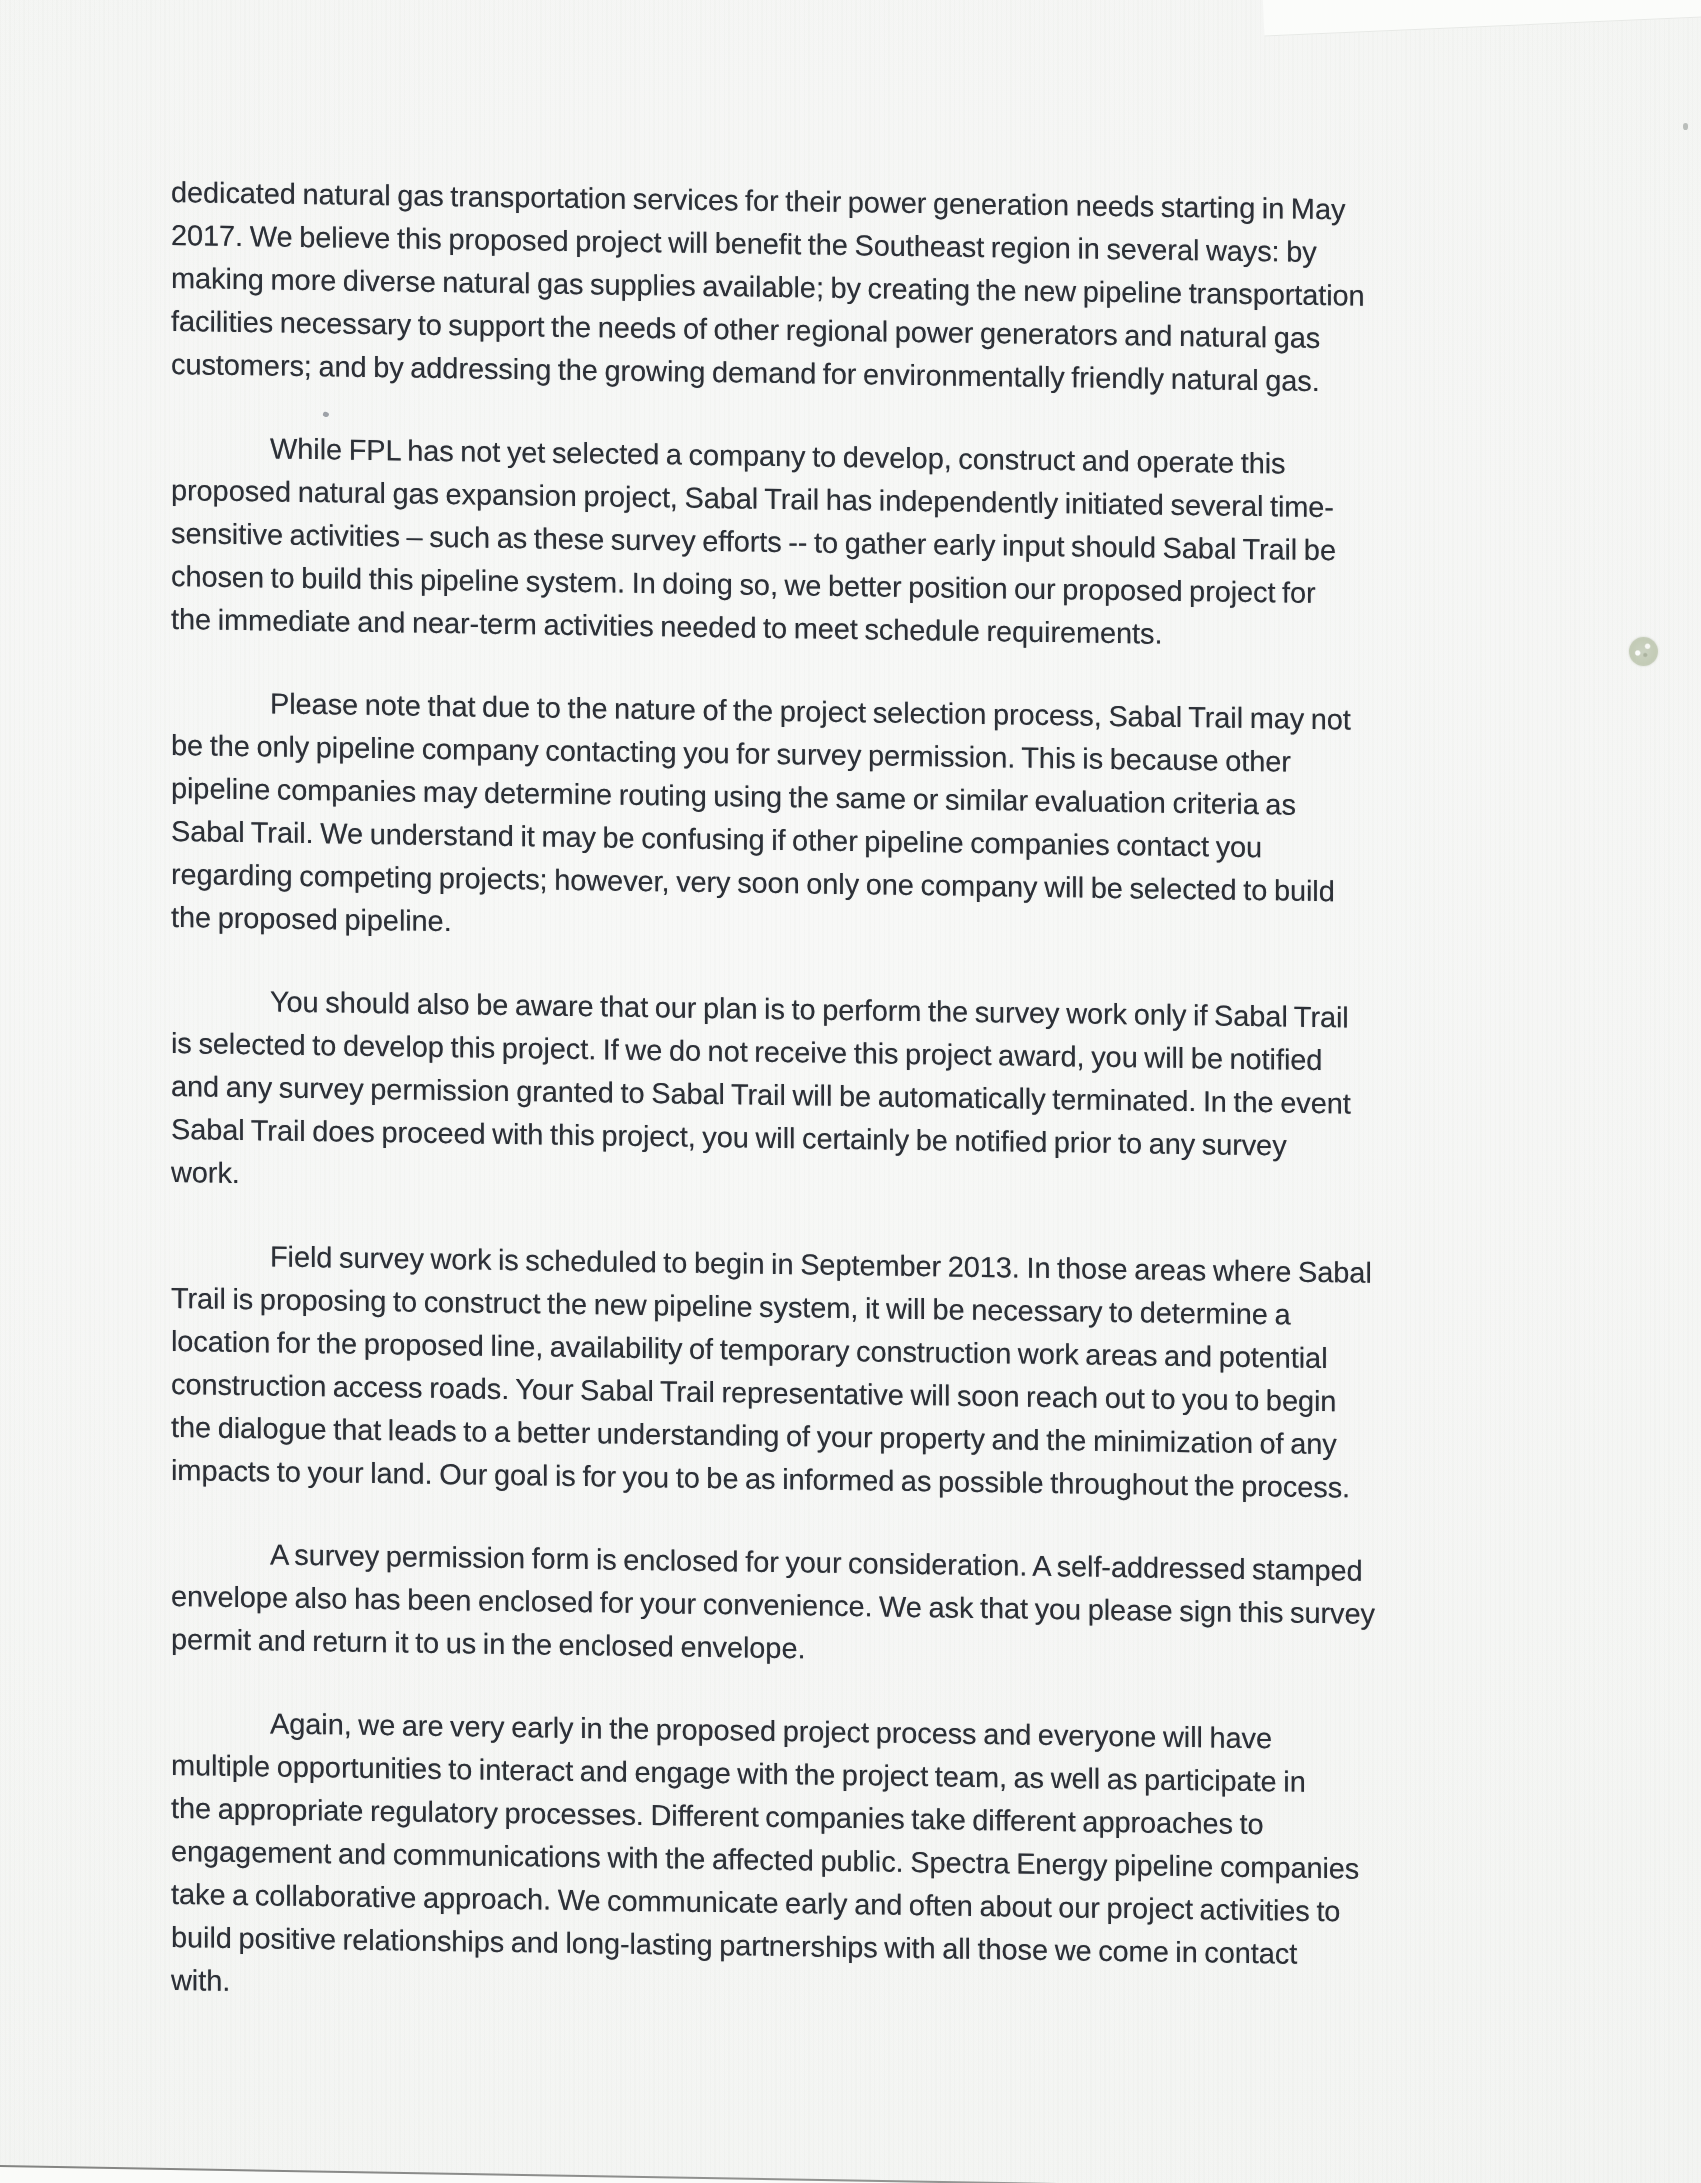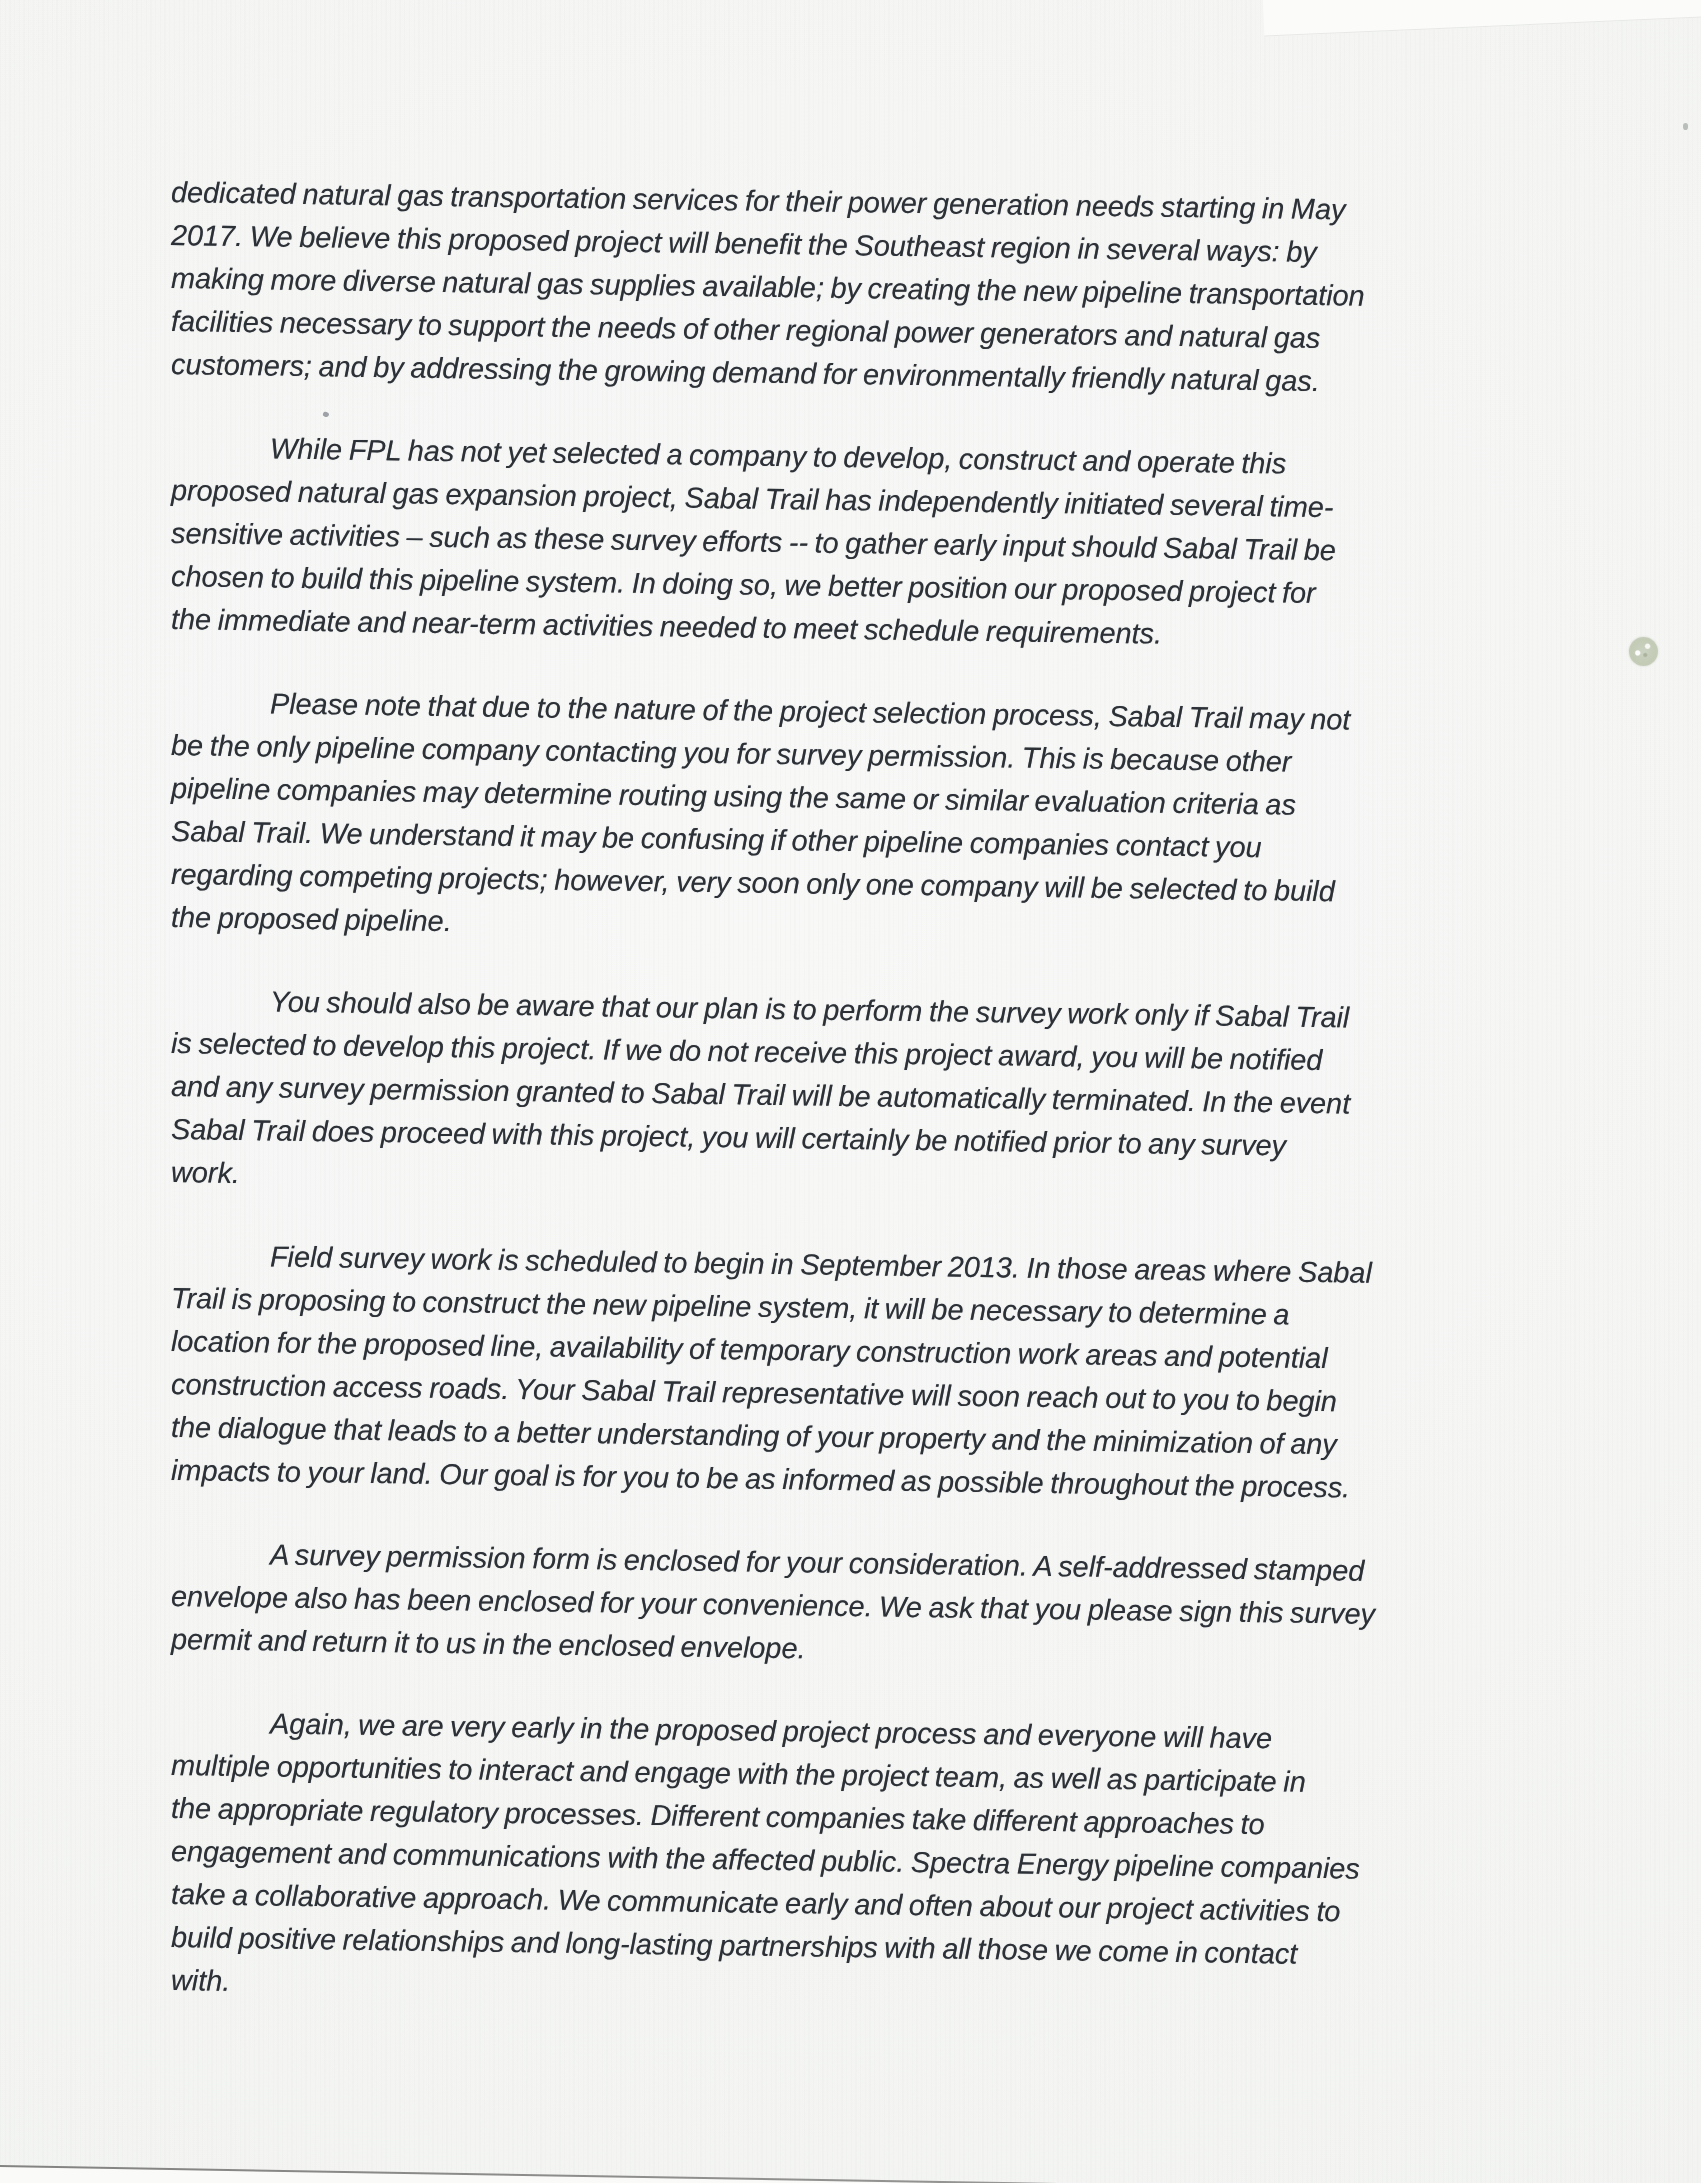--- a/index.html
+++ b/index.html
@@ -8,21 +8,20 @@
     background: #f4f5f3;
     overflow: hidden;
     position: relative;
     font-family: "Liberation Sans", "DejaVu Sans", sans-serif;
   }
   .page {
     position: absolute; inset: 0;
     background:
       radial-gradient(130% 95% at 45% 40%, rgba(255,255,255,0.35) 0%, rgba(221,225,219,0.18) 100%),
       #f4f5f3;
-    font-style: italic;
   }
   .texture {
     position: absolute; inset: 0;
     background: repeating-linear-gradient(90deg,
       rgba(226,229,224,0.28) 0px, rgba(226,229,224,0.28) 1.3px,
       rgba(255,255,255,0.10) 1.3px, rgba(255,255,255,0.10) 4.7px);
     opacity: .5;
     pointer-events: none;
   }
   

